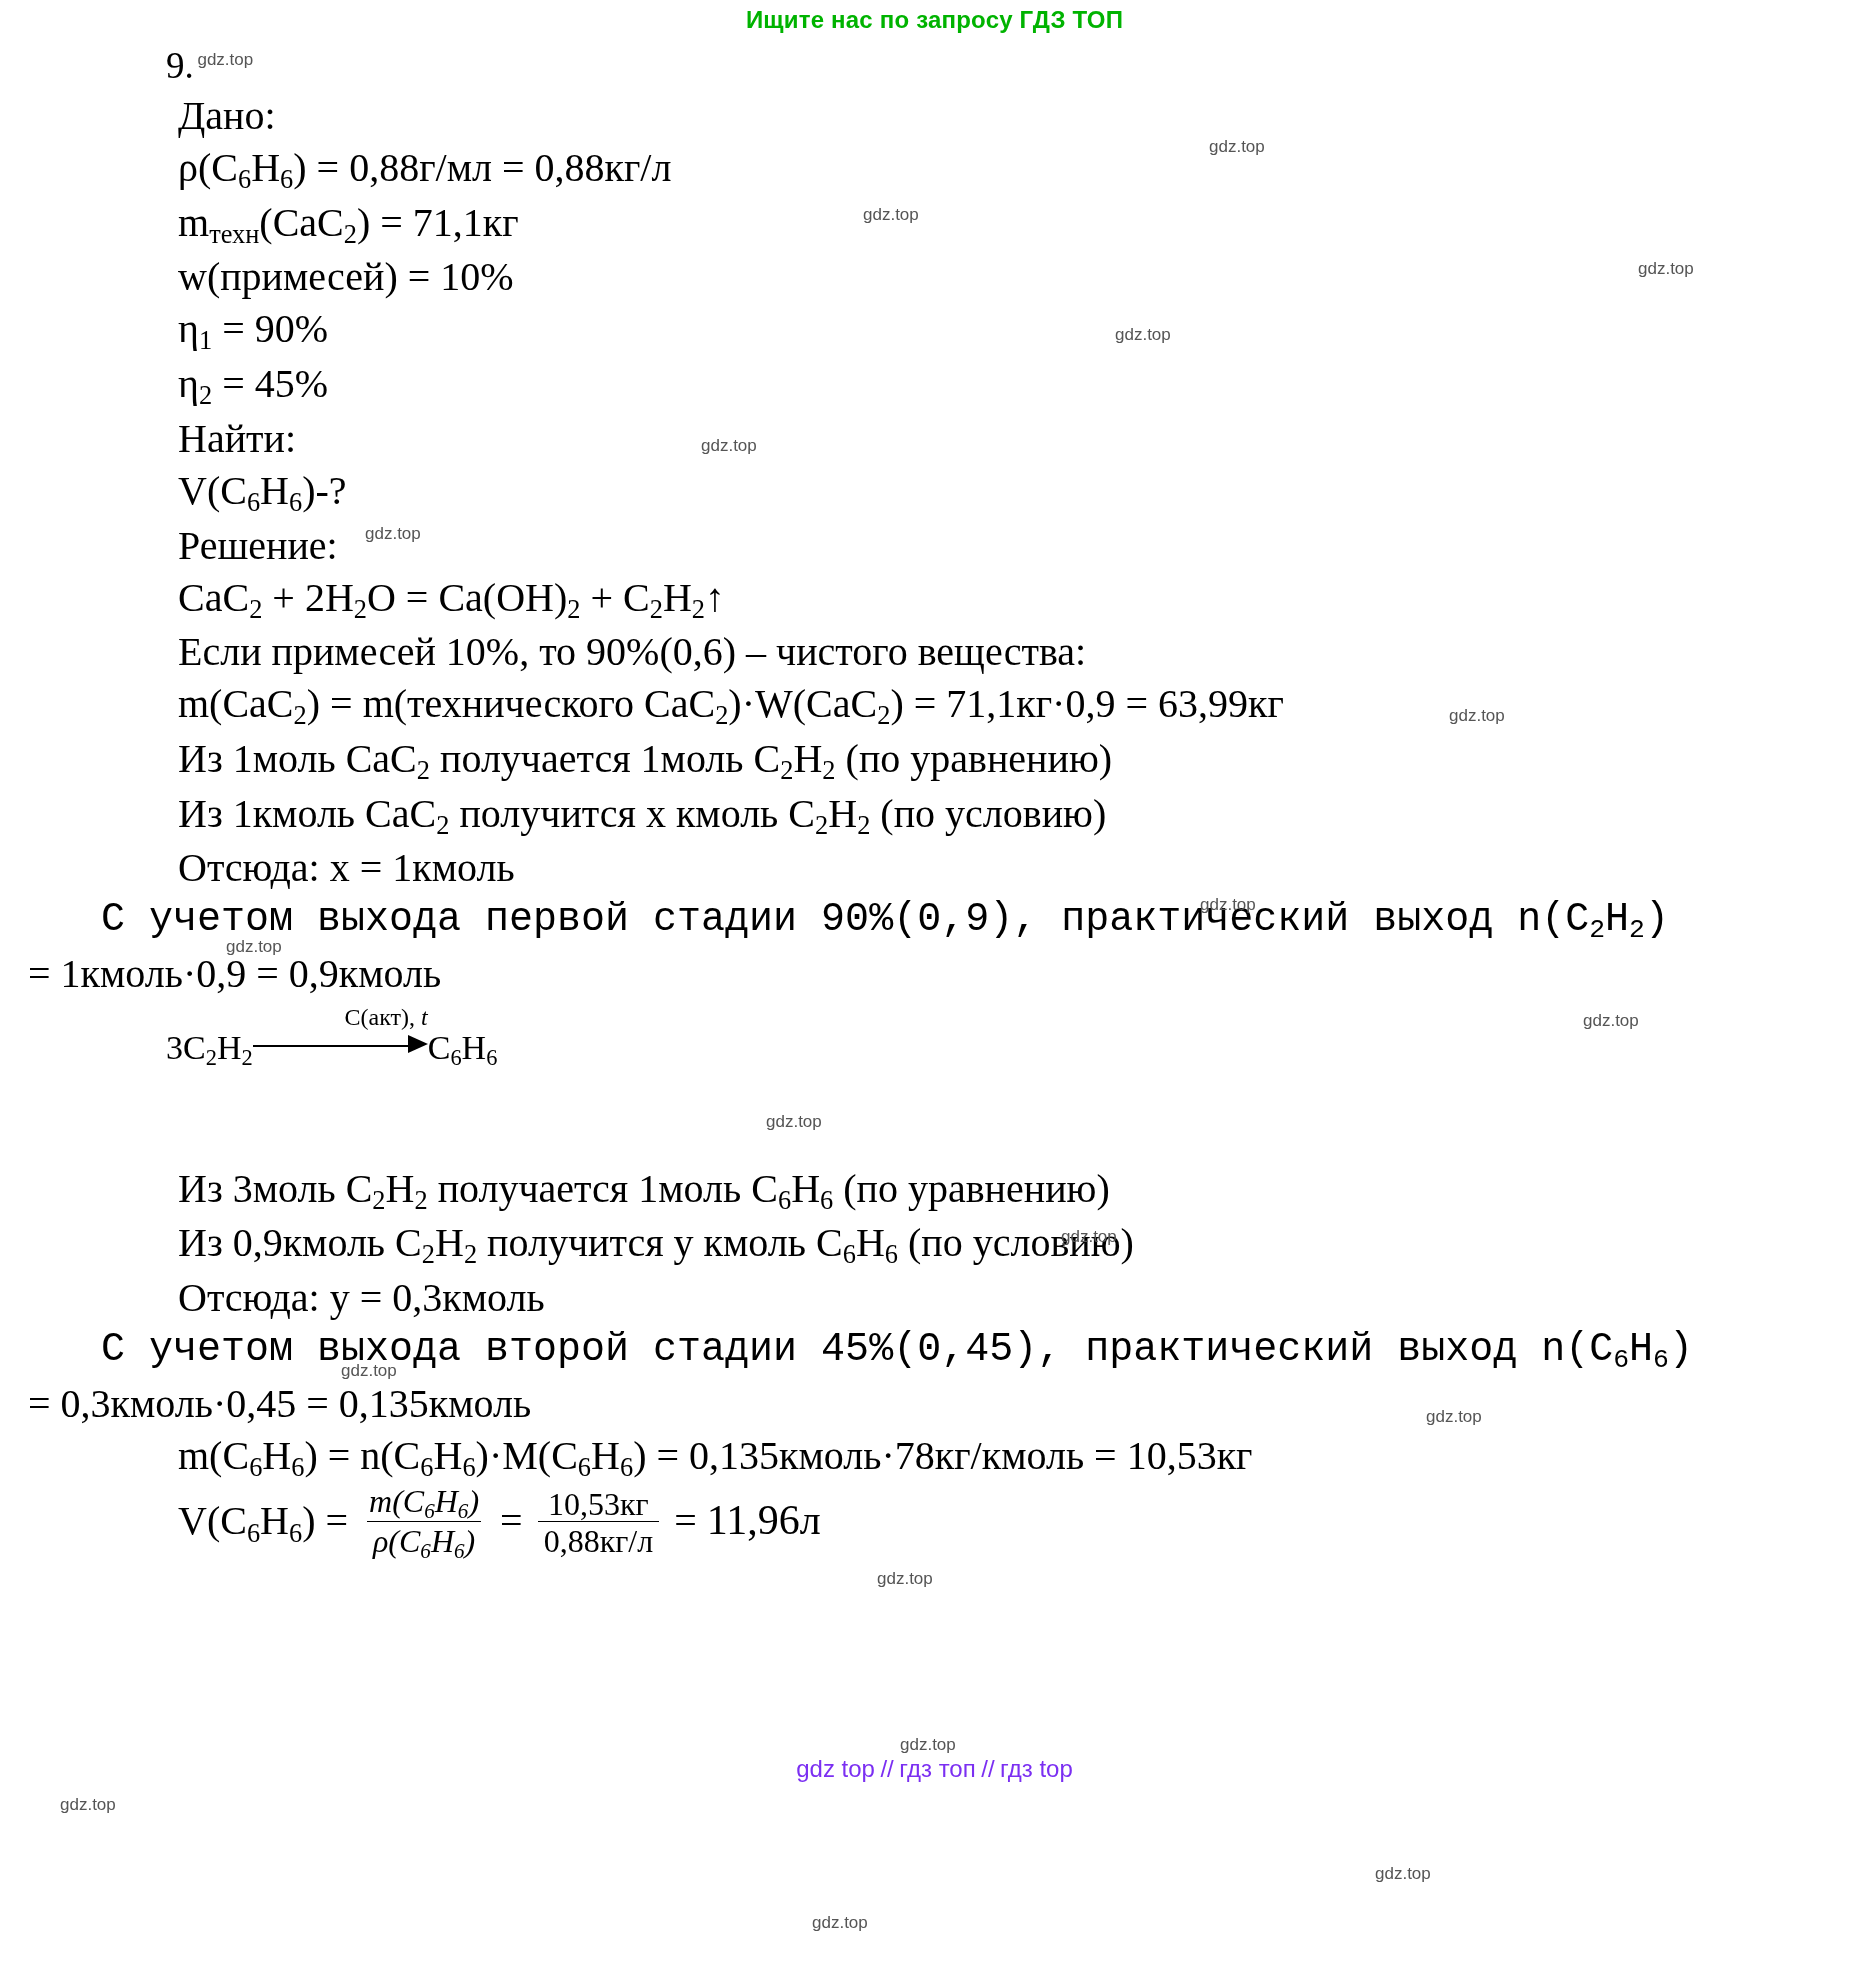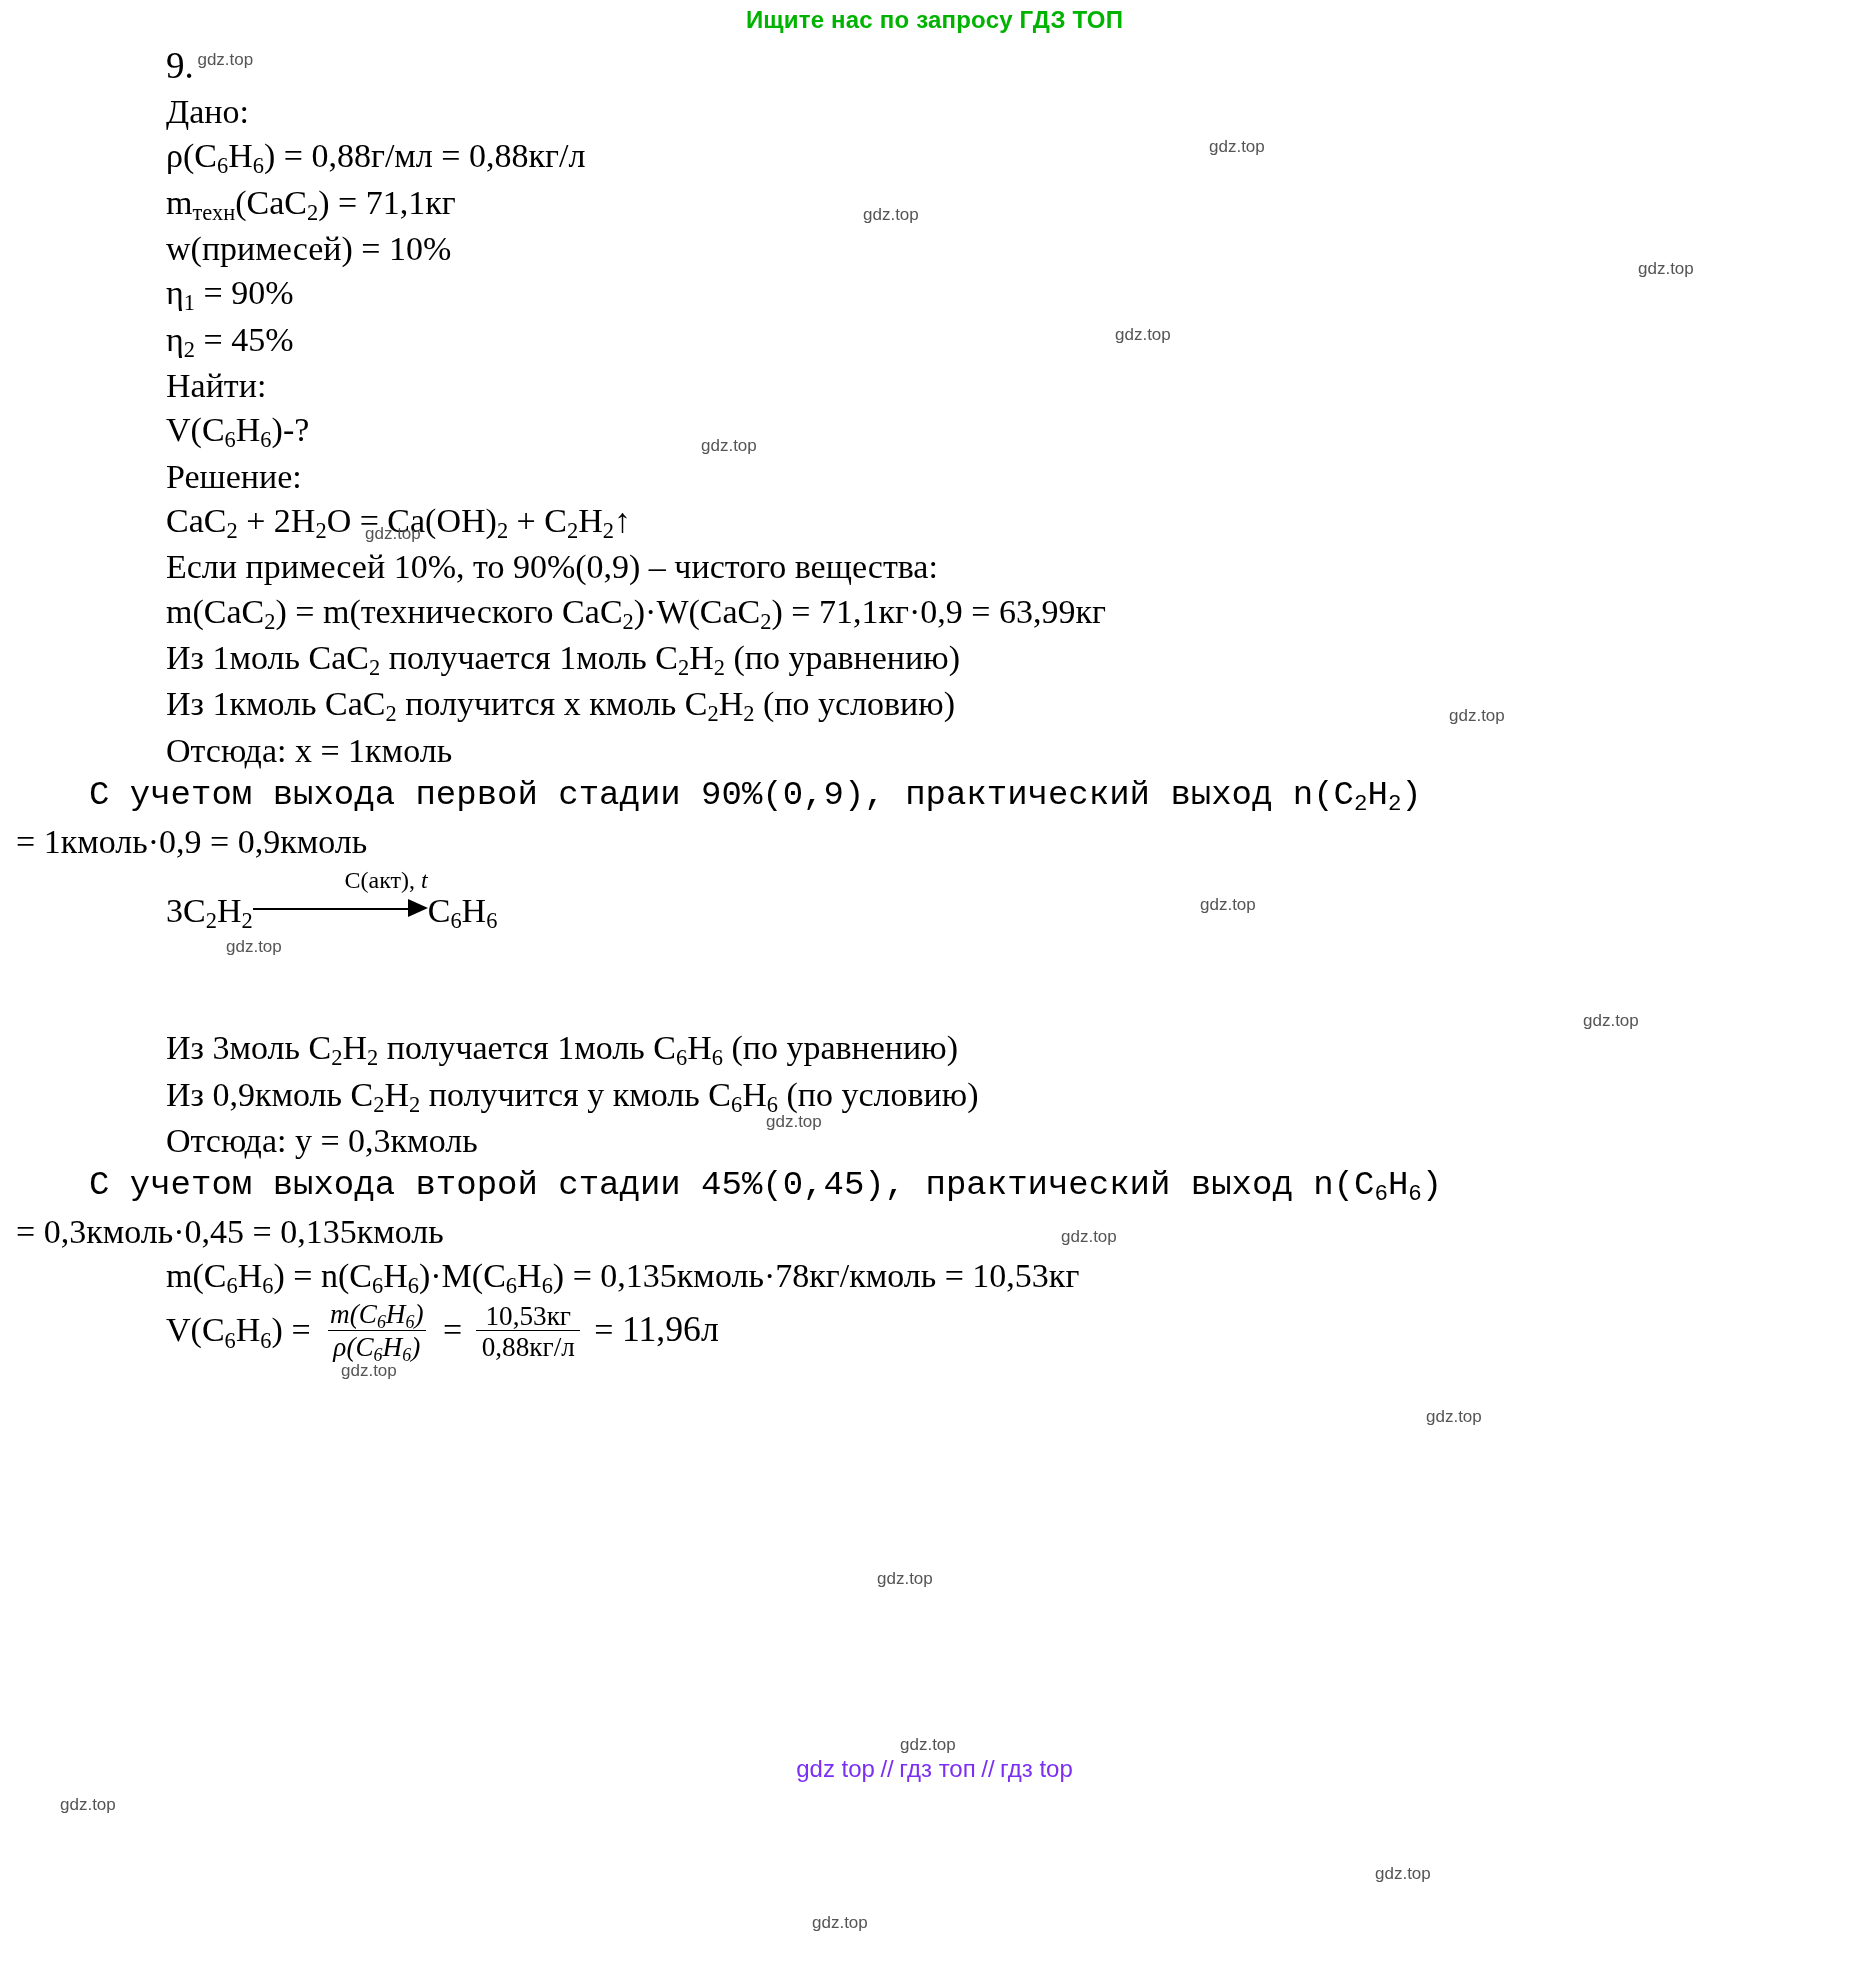--- a/index.html
+++ b/index.html
@@ -45,24 +45,25 @@
   }
   .bottom-banner .sep { color: #7b2ff2; padding: 0 5.5px; }
 
   .content {
     position: absolute;
     top: 44px;
     left: 0;
     width: 1869px;
   }
   .line {
-    font-size: 34px;
+    font-size: 40px;
     line-height: 1.30;
     white-space: nowrap;
     padding-left: 166px;
+    margin-left: 12px;
   }
   .line.nopad { padding-left: 16px; }
   .line.indent { padding-left: 89px; font-family: Liberation Mono, monospace; }
   sub { font-size: 0.66em; vertical-align: -0.28em; }
 
   .num-head {
     font-size: 37px;
     padding-left: 166px;
     height: 46px;
   }
@@ -179,21 +180,21 @@
     <div class="line">
       V(C<sub>6</sub>H<sub>6</sub>)-?
     </div>
 
     <div class="line">Решение:</div>
 
     <div class="line">
       CaC<sub>2</sub> + 2H<sub>2</sub>O = Ca(OH)<sub>2</sub> + C<sub>2</sub>H<sub>2</sub>↑
     </div>
 
-    <div class="line">Если примесей 10%, то 90%(0,9) – чистого вещества:</div>
+    <div class="line">Если примесей 10%, то 90%(0,6) – чистого вещества:</div>
 
     <div class="line">
       m(CaC<sub>2</sub>) = m(технического CaC<sub>2</sub>)·W(CaC<sub>2</sub>) = 71,1кг·0,9 = 63,99кг
     </div>
 
 
     <div class="line">
       Из 1моль CaC<sub>2</sub> получается 1моль C<sub>2</sub>H<sub>2</sub> (по уравнению)
     </div>
 

